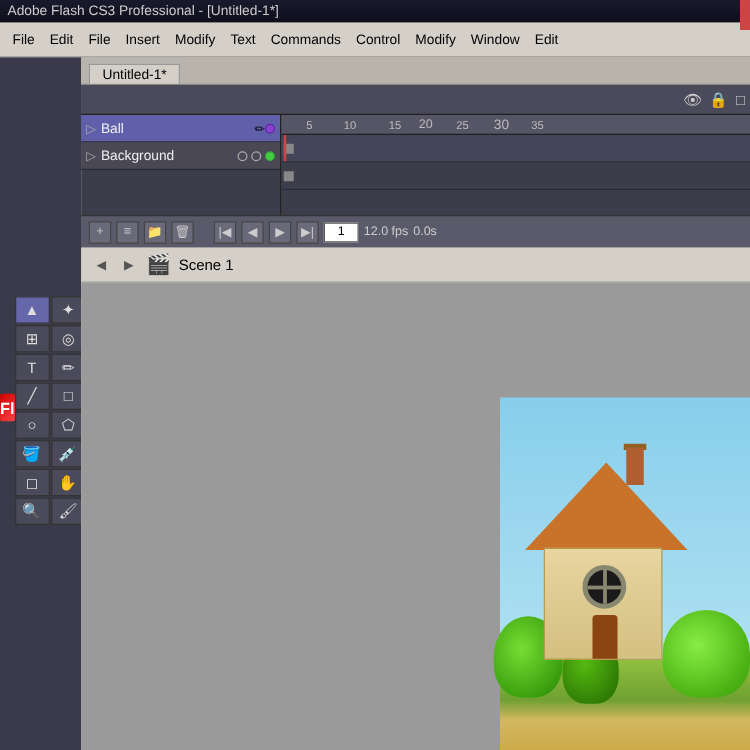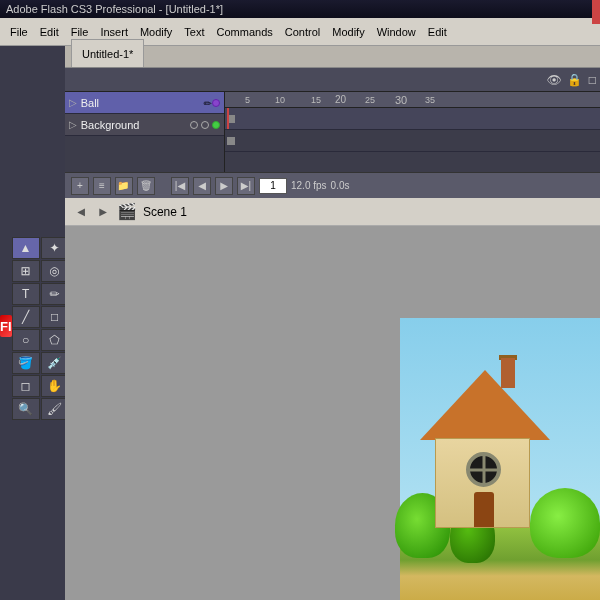--- a/index.html
+++ b/index.html
@@ -135,21 +135,21 @@
       border-bottom: 1px solid #888;
     }
     .tab {
       background: #d4d0c8;
       border: 1px solid #999;
       border-bottom: none;
       padding: 2px 10px;
       font-size: 11px;
       cursor: pointer;
       margin-right: 2px;
-      height: 28px;
+      height: 16px;
       display: flex;
       align-items: center;
     }
 
     
     .timeline-area {
       background: #3c3c4a;
       height: 130px;
       display: flex;
       flex-direction: column;

